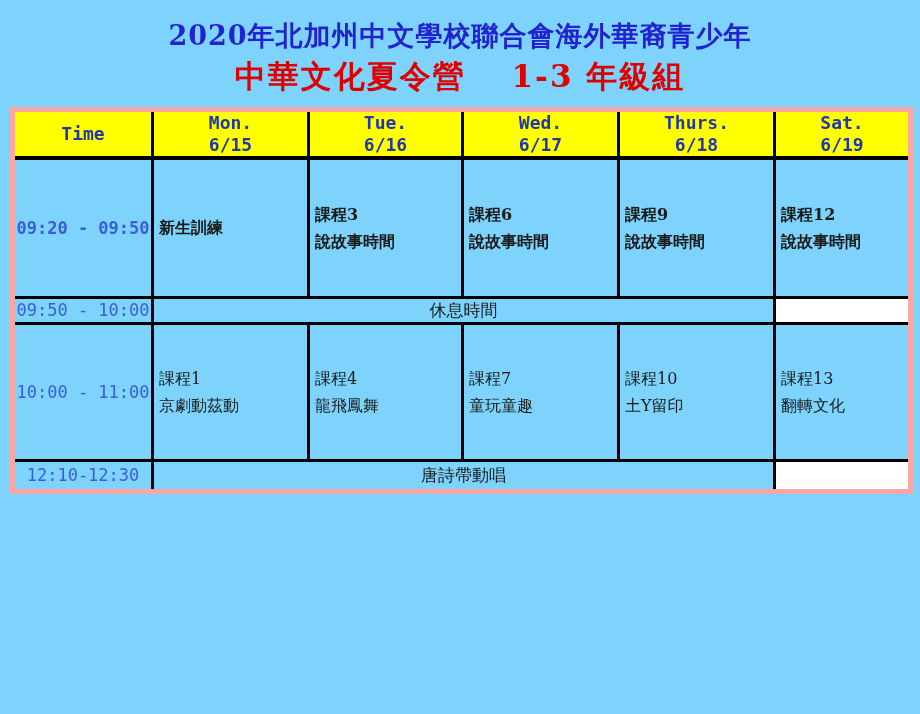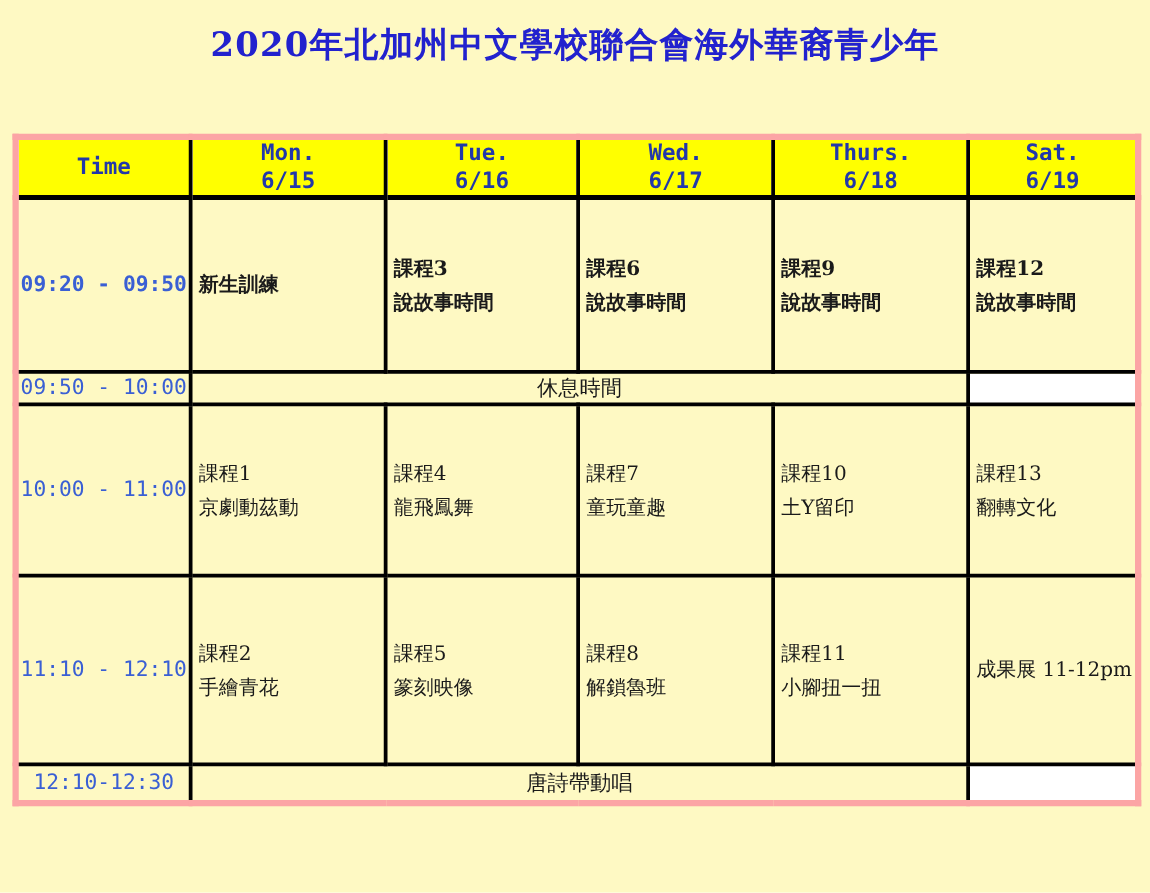--- a/index.html
+++ b/index.html
@@ -2,21 +2,21 @@
 <html><head>
 <meta charset="utf-8">
 <style>
   * { margin: 0; padding: 0; box-sizing: border-box; }
   html, body { background: #ffffff; }
   body {
     width: 920px; height: 714px;
     font-family: "DejaVu Serif", "Liberation Serif", serif;
     overflow: hidden;
   }
-  .sheet { position: relative; width: 920px; height: 714px; background: #fef9c3; }
+  .sheet { position: relative; width: 920px; height: 714px; background: #7dd3fc; }
 
   .title1 {
     position: absolute; top: 18px; left: 0; width: 100%;
     text-align: center;
     font-size: 27px; font-weight: bold;
     color: #2222CE;
     letter-spacing: 1px;
     white-space: pre;
   }
   .title2 {
@@ -84,20 +84,21 @@
   .row-tall3  { height: 151px; }
   .row-last   { height: 31px; margin-top: 42px; }
   .empty-cell { background: #ffffff; }
 </style>
 </head>
 <body>
 
 <div class="sheet">
 
   <div class="title1">2020年北加州中文學校聯合會海外華裔青少年</div>
+  <div class="title2">中華文化夏令營　 1-3 年級組</div>
 
   <table class="schedule">
     <colgroup>
       <col style="width:140px">
       <col style="width:156px">
       <col style="width:154px">
       <col style="width:156px">
       <col style="width:156px">
       <col style="width:136px">
     </colgroup>
@@ -180,42 +181,20 @@
           <div>課程10</div>
           <div>土Y留印</div>
         </td>
         <td class="course-cell">
           <div>課程13</div>
           <div>翻轉文化</div>
         </td>
       </tr>
 
 
-      <tr class="row-tall3">
-        <td class="time-cell">11:10 - 12:10</td>
-        <td class="course-cell">
-          <div>課程2</div>
-          <div>手繪青花</div>
-        </td>
-        <td class="course-cell">
-          <div>課程5</div>
-          <div>篆刻映像</div>
-        </td>
-        <td class="course-cell">
-          <div>課程8</div>
-          <div>解鎖魯班</div>
-        </td>
-        <td class="course-cell">
-          <div>課程11</div>
-          <div>小腳扭一扭</div>
-        </td>
-        <td class="course-cell">
-          <div>成果展 11-12pm</div>
-        </td>
-      </tr>
 
       <tr class="row-last">
         <td class="time-cell">12:10-12:30</td>
         <td class="merged-cell" colspan="4">唐詩帶動唱</td>
         <td class="empty-cell"></td>
       </tr>
     </tbody>
   </table>
 </div>
 

